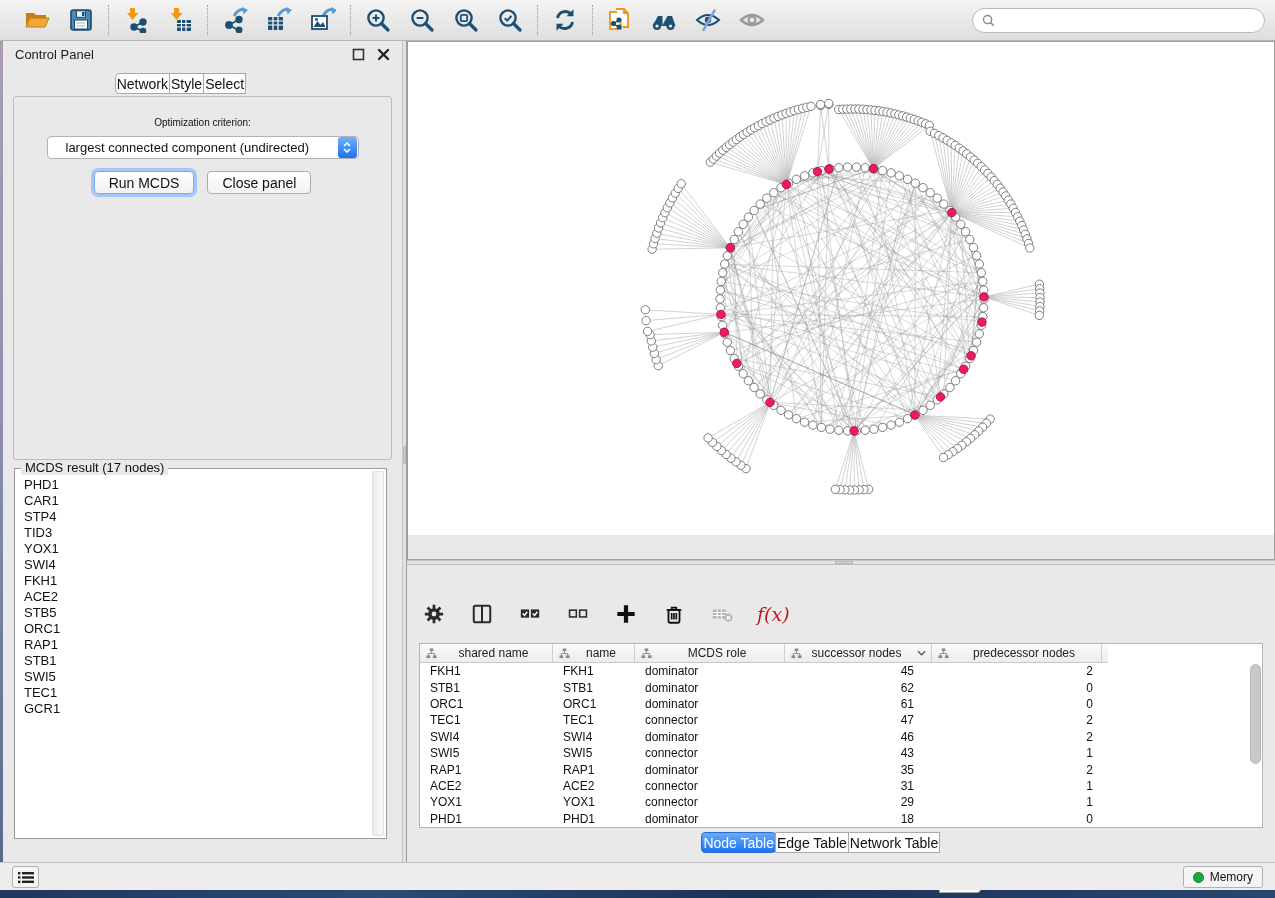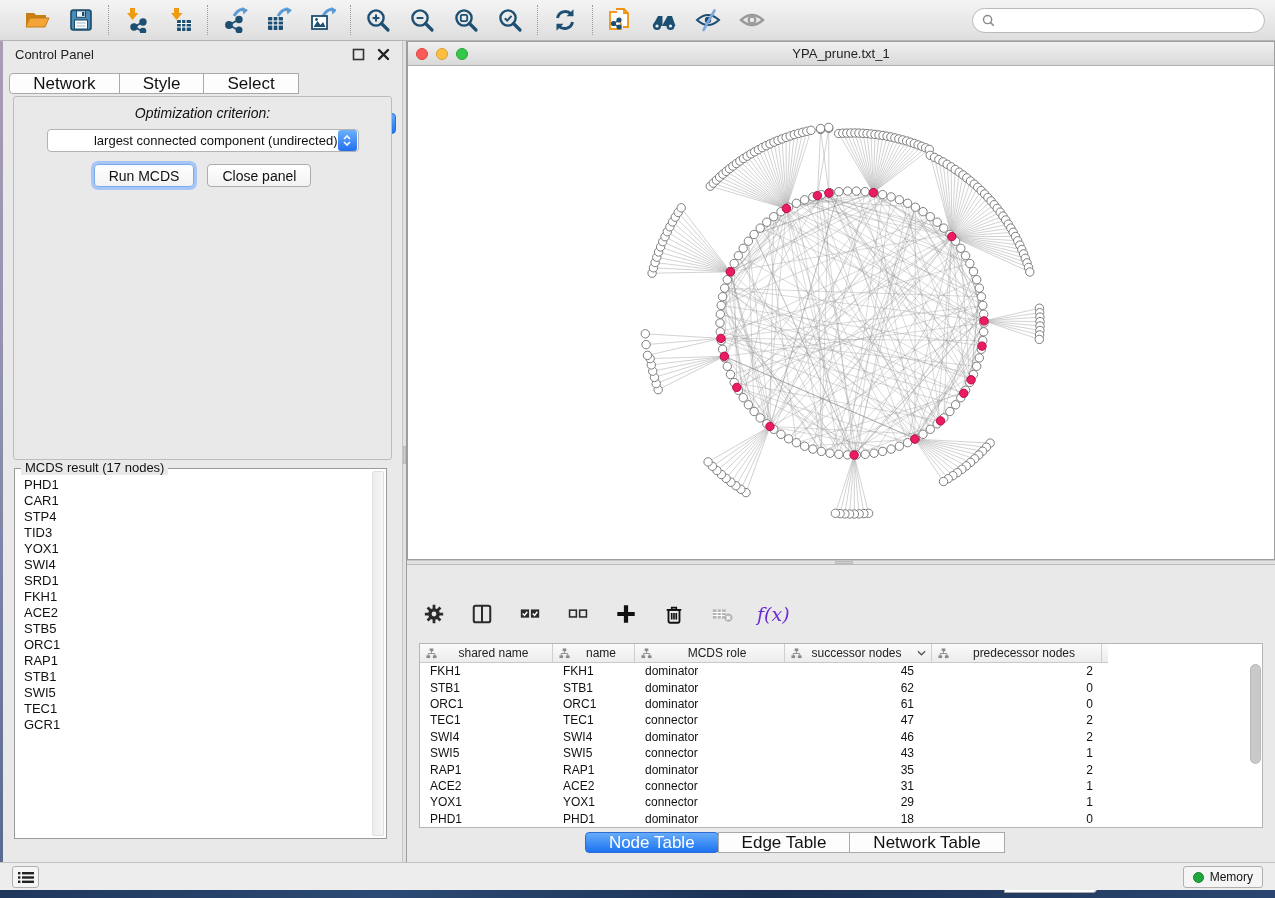--- a/index.html
+++ b/index.html
@@ -27,31 +27,31 @@
   
   .panel-head { height:26px; display:flex; align-items:center; padding:0 12px;text-align:right; }
   .panel-title { font-size:13px; color:#222; }
   .panel-ctl { margin-left:auto; display:flex; gap:12px; align-items:center; }
   .panel-ctl .pc { width:13px; height:13px; cursor:pointer; }
 
   
   .control-panel { position:absolute; left:3px; top:41px; width:399px; height:821px; background:#e9e9e9; }
   .cp-tabs { position:absolute; left:0; top:32px; width:100%; display:flex; justify-content:center; }
   .tabseg { display:flex; }
-  .tabseg .tab { height:21px; padding:0 23px; display:flex; align-items:center; background:#fdfdfd;
-    border:1px solid #a9a9a9; margin-left:-1px; font-size:17px; cursor:pointer; color:#111; }
+  .tabseg .tab { height:21px; padding:0 1px; display:flex; align-items:center; background:#fdfdfd;
+    border:1px solid #a9a9a9; margin-left:-1px; font-size:14px; cursor:pointer; color:#111; }
   .tabseg .tab:first-child { border-radius:4px 0 0 4px; margin-left:0; }
   .tabseg .tab:last-child { border-radius:0 4px 4px 0;margin-top:40px; }
   .tabseg .tab.active { background:linear-gradient(#66acfa,#1d72f0); border-color:#2e6bd4; color:#fff; border-radius:4px; }
   .cp-content { position:absolute; left:10px; top:55px; width:379px; height:364px;
     background:#e9e9e9; border:1px solid #bcbcbc; border-radius:3px; text-align:center; }
-  .opt-label { margin-top:8px; font-size:14px; color:#111;font-style:italic; }
+  .opt-label { margin-top:20px; font-size:10px; color:#111; }
   .dropdown { margin:8px auto 0; width:312px; height:23px; background:#fff; border:1px solid #b3b3b3;
     border-radius:4px; display:flex; align-items:center; cursor:pointer; }
-  .dropdown .dd-text { flex:1; text-align:right; font-size:13px; padding-left:18px; white-space:nowrap; }
+  .dropdown .dd-text { flex:1; text-align:left; font-size:13px; padding-left:18px; white-space:nowrap; }
   .dd-step { width:19px; height:21px; margin-right:1px; border-radius:3px;
     background:linear-gradient(#6cb0fb,#2170ef); display:flex; flex-direction:column; align-items:center; justify-content:center; gap:1px; }
   .btn-row { margin-top:12px; display:flex; justify-content:center; gap:13px; }
   .mbtn { height:23px; padding:0 14px; background:linear-gradient(#ffffff,#f2f2f2); border:1px solid #acacac;
     border-radius:4px; font-size:14px; cursor:pointer; font-family:"Liberation Sans",sans-serif; color:#111; }
   .mbtn.focused { box-shadow:0 0 0 3px rgba(115,170,255,.55); border-color:#7aa9e8; }
 
   .groupbox { position:absolute; left:11px; top:427px; width:373px; height:371px;
     border:1px solid #9a9a9a; background:#fff;text-decoration:underline; }
   .gb-title { position:absolute; top:-9px; left:6px; background:#e9e9e9; padding:0 4px; font-size:13px; color:#111; }
@@ -78,21 +78,21 @@
   .light.yellow { background:#fdbe41; border:1px solid #d9a133; }
   .light.green { background:#34c84a; border:1px solid #2aa53a; }
   .net-title .wtitle { position:absolute; left:0; right:0; text-align:center; font-size:13px; color:#222; }
   .net-canvas { position:relative; width:100%; height:493px; background:#fff; overflow:hidden; }
 
   
   .table-panel { position:absolute; left:407px; top:565px; width:868px; height:297px; background:#e9e9e9; }
   .tp-toolbar { position:absolute; left:14px; top:32px; height:34px; display:flex; align-items:center; gap:22px; }
   .tpbtn { width:26px; height:26px; display:flex; align-items:center; justify-content:center; cursor:pointer; }
   .tpbtn svg { width:22px; height:22px; }
-  .fx-label { font-size:19px; color:#6d28d9; font-family:"DejaVu Serif", serif; font-style:italic; cursor:default; }
+  .fx-label { font-size:19px; color:#b91c1c; font-family:"DejaVu Serif", serif; font-style:italic; cursor:default; }
 
   .tbl { position:absolute; left:12px; top:78px; width:844px; height:185px; background:#fff; border:1px solid #b5b5b5; }
   .tbl-head { position:absolute; left:0; top:0; height:19px; width:688px; display:flex;
     background:linear-gradient(#fbfbfb,#ececec); border-bottom:1px solid #c9c9c9; }
   .th { display:flex; align-items:center; border-right:1px solid #cfcfcf; font-size:12px; color:#222;
     padding-left:6px; gap:4px; cursor:pointer; }
   .th .lbl { flex:1; text-align:center; padding-right:6px; }
   .c1{width:133px;} .c2{width:82px;} .c3{width:150px;} .c4{width:147px;} .c5{width:170px;}
   .tbl-rows { position:absolute; left:0; top:19px; right:0; bottom:0; }
   .tr { display:flex; height:16.4px; align-items:center; cursor:default; }
@@ -322,48 +322,39 @@
     </div>
     <div class="groupbox">
       <span class="gb-title">MCDS result (17 nodes)</span>
       <div class="gb-list">
         <div class="gb-item">PHD1</div>
         <div class="gb-item">CAR1</div>
         <div class="gb-item">STP4</div>
         <div class="gb-item">TID3</div>
         <div class="gb-item">YOX1</div>
         <div class="gb-item">SWI4</div>
-        <div class="gb-item">SRD1</div>
         <div class="gb-item">FKH1</div>
         <div class="gb-item">ACE2</div>
         <div class="gb-item">STB5</div>
         <div class="gb-item">ORC1</div>
         <div class="gb-item">RAP1</div>
         <div class="gb-item">STB1</div>
         <div class="gb-item">SWI5</div>
         <div class="gb-item">TEC1</div>
         <div class="gb-item">GCR1</div>
       </div>
       <div class="gb-scroll"></div>
     </div>
   </div>
 
   <div class="vsplit">
       <div class="grip"></div>
     </div>
 
   <div class="net-window">
-    <div class="net-title">
-      <span class="wtitle">YPA_prune.txt_1</span>
-      <span class="lights">
-        <span class="light red"></span>
-        <span class="light yellow"></span>
-        <span class="light green"></span>
-      </span>
-    </div>
     <div class="net-canvas">
       <svg id="graph-svg" width="866" height="493">
           <g stroke="#8f8f8f" stroke-width="0.8" stroke-opacity="0.42">
             <line x1="378.4" y1="142.5" x2="575.7" y2="265.8"></line>
             <line x1="378.4" y1="142.5" x2="568.7" y2="300.3"></line>
             <line x1="378.4" y1="142.5" x2="573.4" y2="230.7"></line>
             <line x1="378.4" y1="142.5" x2="313.2" y2="239.4"></line>
             <line x1="378.4" y1="142.5" x2="335.2" y2="331.7"></line>
             <line x1="378.4" y1="142.5" x2="316.7" y2="291.9"></line>
             <line x1="378.4" y1="142.5" x2="457.2" y2="388.3"></line>

